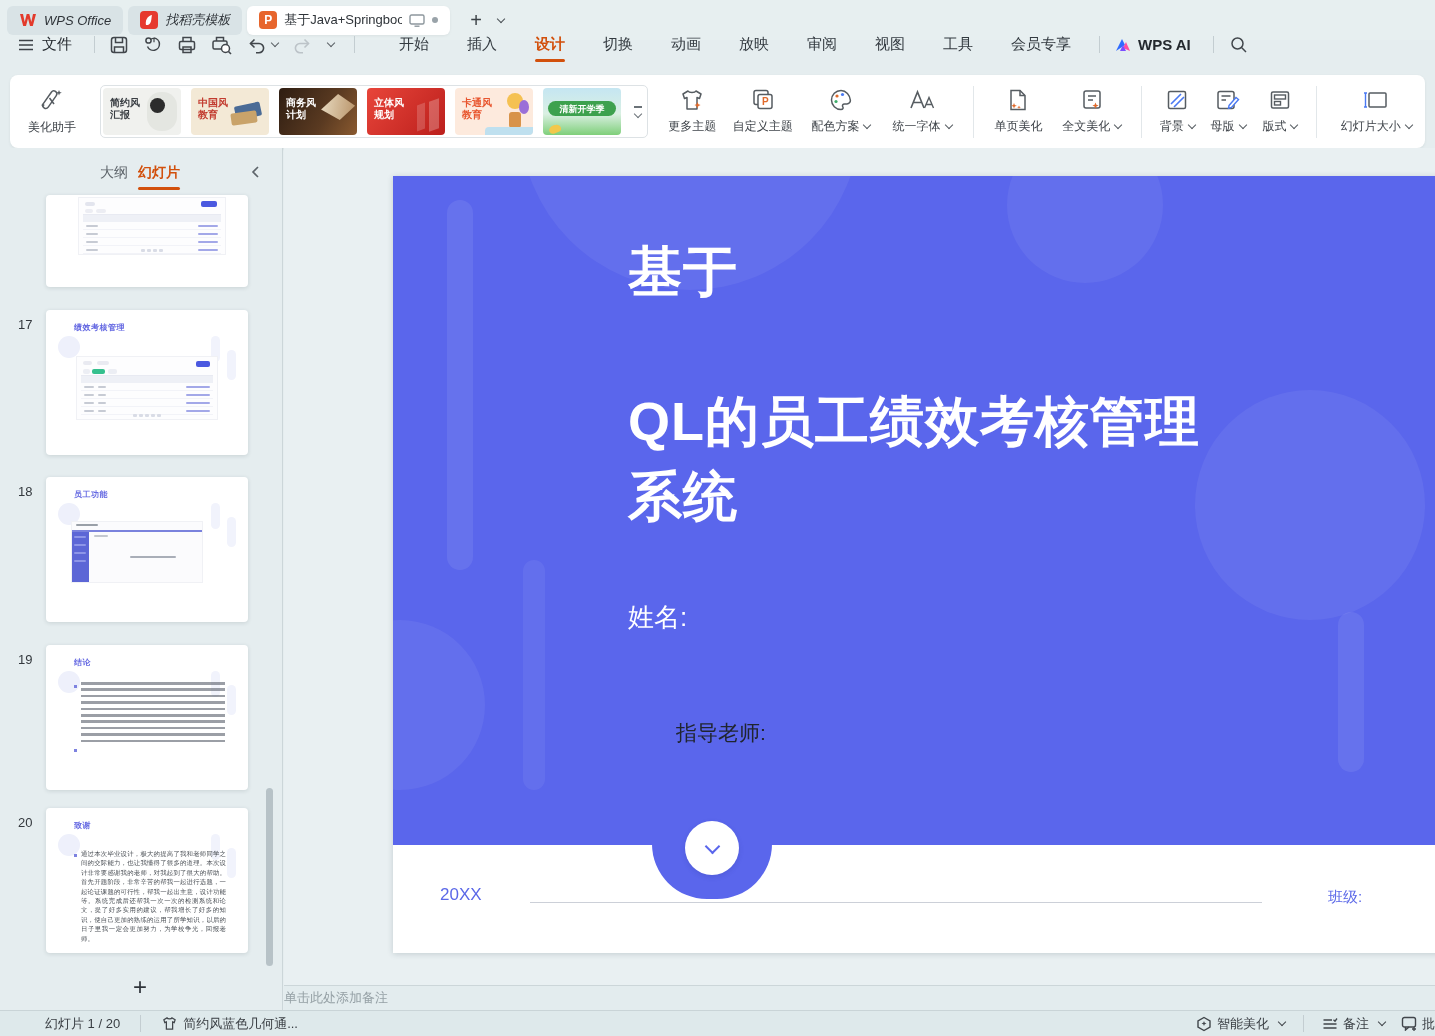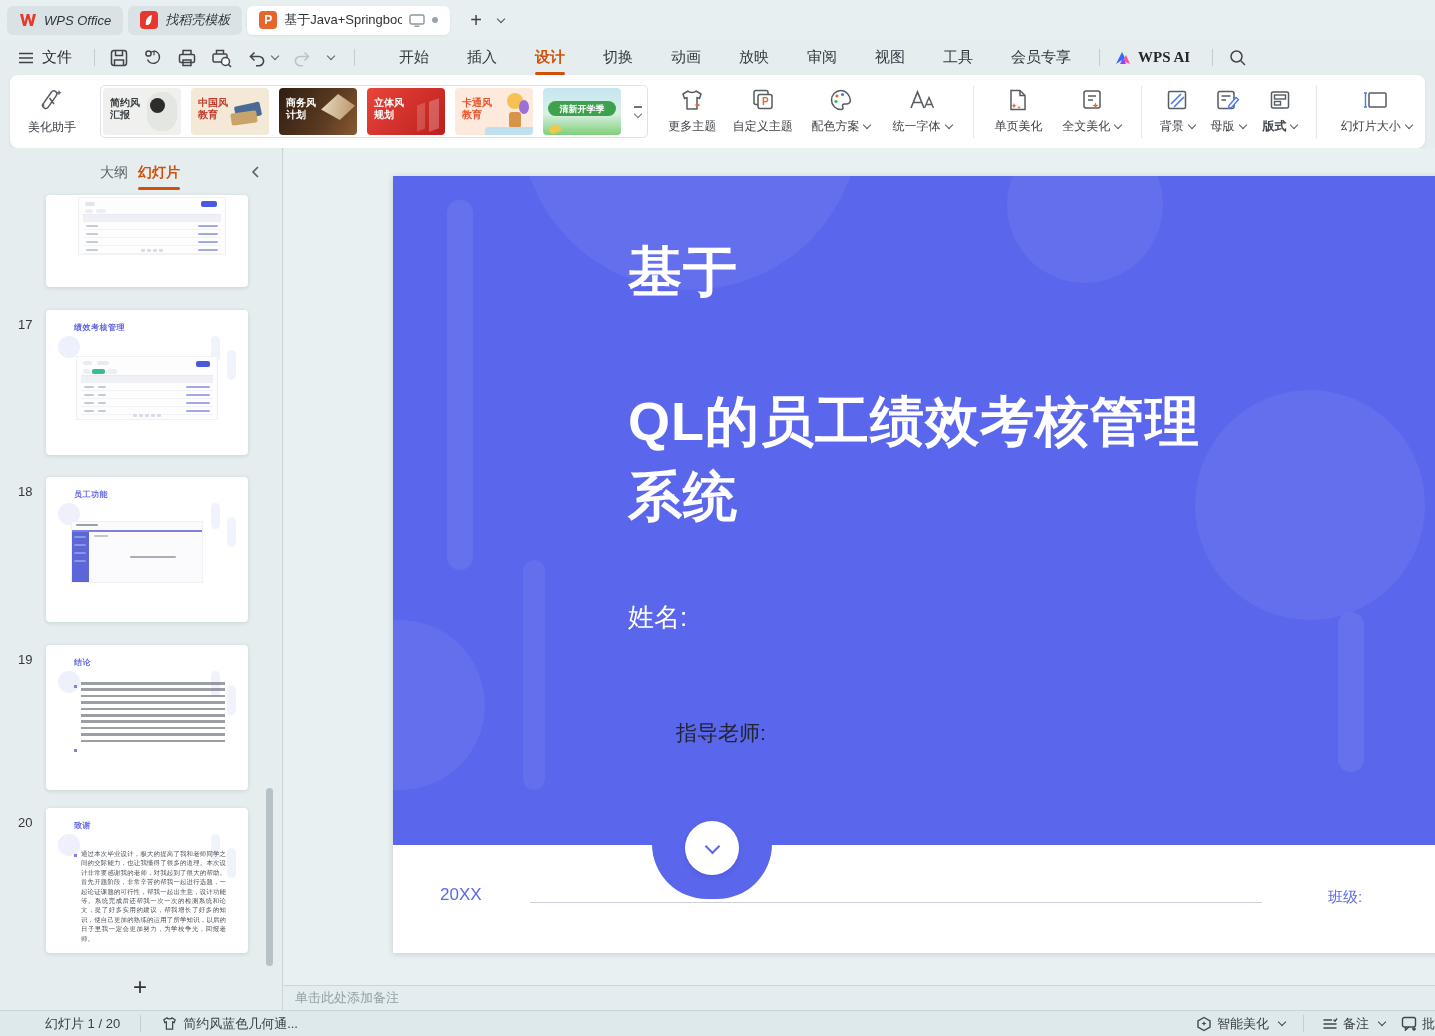--- a/index.html
+++ b/index.html
@@ -13,21 +13,21 @@
   .tab.gray { background:#d9e3e6;font-style:italic; }
   .tab.active { background:#ffffff; box-shadow:0 1px 3px rgba(0,0,0,.06); }
   .tab .tlabel { white-space:nowrap; }
   .tab.active .tlabel { max-width:118px; overflow:hidden; }
   .sqicon { width:18px; height:18px; border-radius:4px; display:flex; align-items:center; justify-content:center; color:#fff; font-size:12px; font-weight:bold; flex:0 0 auto; }
   .doc-dot { width:6px; height:6px; border-radius:50%; background:#99a3a9; }
   .plusbtn { font-size:20px; color:#3c4247; margin-left:14px; width:24px; text-align:center; }
   .chev { display:inline-block; width:6px; height:6px; border-right:1.4px solid currentColor; border-bottom:1.4px solid currentColor; transform:rotate(45deg); margin-left:5px; margin-top:-3px; vertical-align:middle; }
 
   
-  .menubar { position:absolute; left:0; top:40px; width:100%; height:35px; display:flex; align-items:center; font-size:15px;font-family:Liberation Serif, serif; }
+  .menubar { position:absolute; left:0; top:27px; width:100%; height:35px; display:flex; align-items:center; font-size:15px; }
   .mb-file { display:flex; align-items:center; gap:8px; padding:0 14px 0 18px; color:#24292e; }
   .vdiv { width:1px; height:17px; background:#c3cdd1; margin:0 8px; }
   .qicons { display:flex; align-items:center; gap:14px; padding:0 6px; }
   .qicons svg { display:block; }
   .menu-items { display:flex; align-items:center; gap:34px; margin-left:34px; color:#333a40; }
   .mitem { position:relative; padding:6px 2px; cursor:default; white-space:nowrap; }
   .mitem.active { color:#d2500c; font-weight:bold; }
   .mitem.active::after { content:""; position:absolute; left:2px; right:2px; bottom:-2px; height:3px; background:#d2500c; border-radius:2px; }
   .wpsai { display:flex; align-items:center; gap:6px; font-size:15px; color:#23282d; font-weight:bold; }
 
@@ -82,21 +82,21 @@
   .s-title { position:absolute; left:235px; top:58px; width:700px; color:#ffffff; font-size:54px; font-weight:bold; line-height:75px; letter-spacing:1px; }
   .s-name { position:absolute; left:235px; top:424px; color:#ffffff; font-size:26px; }
   .s-advisor { position:absolute; left:283px; top:543px; color:#20252f; font-size:21px; }
   .down-circle { position:absolute; left:292px; top:645px; width:54px; height:54px; border-radius:50%; background:#ffffff; display:flex; align-items:center; justify-content:center; box-shadow:0 2px 5px rgba(40,50,140,.18); }
   .down-circle .chev { border-color:#5a66ec; border-width:2.6px; width:11px; height:11px; margin:0 0 4px 0; }
   .s-year { position:absolute; left:47px; top:709px; color:#5b68e8; font-size:17px; }
   .s-line { position:absolute; left:137px; top:726px; width:732px; height:1px; background:#ccd0d8; }
   .s-class { position:absolute; left:935px; top:712px; color:#5b68e8; font-size:15px; }
 
   
-  .notesbar { position:absolute; left:284px; top:985px; width:1151px; height:25px; background:#e3ecee; border-top:1px solid #ccd6d9; font-size:13px; color:#95a0a5; line-height:24px; padding-left:11px; }
+  .notesbar { position:absolute; left:284px; top:985px; width:1151px; height:25px; background:#e3ecee; border-top:1px solid #ccd6d9; font-size:13px; color:#95a0a5; line-height:24px; padding-left:0; }
   .statusbar { position:absolute; left:0; top:1010px; width:100%; height:26px; background:#dee9eb; border-top:1px solid #c9d4d7; display:flex; align-items:center; font-size:13px; color:#383d42; }
   .st-left { display:flex; align-items:center; gap:12px; padding-left:45px; }
   .st-right { position:absolute; right:0; display:flex; align-items:center; gap:10px; padding-right:0; }
   .st-item { display:flex; align-items:center; gap:5px; white-space:nowrap; }
 </style>
 </head>
 <body>
 
 <div class="app">
 
@@ -307,21 +307,21 @@
       <span><span>背景</span><span class="chev" style="color:#565c61;"></span></span>
     </div>
     <div class="rbtn" style="width:52px;">
       <svg width="26" height="24" viewBox="0 0 26 24">
           <rect x="3" y="3.5" width="16" height="17" rx="2" fill="none" stroke="#565c61" stroke-width="1.5"></rect>
           <path d="M6.5 8 H15.5 M6.5 12 H11" stroke="#565c61" stroke-width="1.4"></path>
           <path d="M14 17.5 L21 9.5 L23.5 11.5 L16.5 19.5 L13.5 20.3 Z" fill="#fff" stroke="#4a79f2" stroke-width="1.4"></path>
         </svg>
       <span><span>母版</span><span class="chev" style="color:#565c61;"></span></span>
     </div>
-    <div class="rbtn" style="width:54px;font-weight:bold;">
+    <div class="rbtn" style="width:54px;">
       <svg width="24" height="24" viewBox="0 0 24 24">
           <rect x="3.5" y="4" width="17" height="16" rx="1.5" fill="none" stroke="#565c61" stroke-width="1.5"></rect>
           <rect x="6.5" y="7" width="11" height="4" fill="none" stroke="#565c61" stroke-width="1.4"></rect>
           <rect x="6.5" y="13.5" width="6" height="3.5" fill="none" stroke="#565c61" stroke-width="1.4"></rect>
         </svg>
       <span><span>版式</span><span class="chev" style="color:#565c61;"></span></span>
     </div>
     <div class="rdiv"></div>
     <div class="rbtn" style="width:100px;">
       <svg width="28" height="24" viewBox="0 0 28 24">

